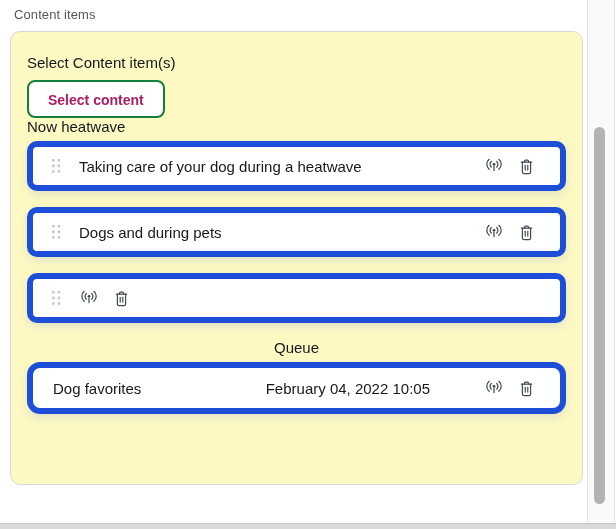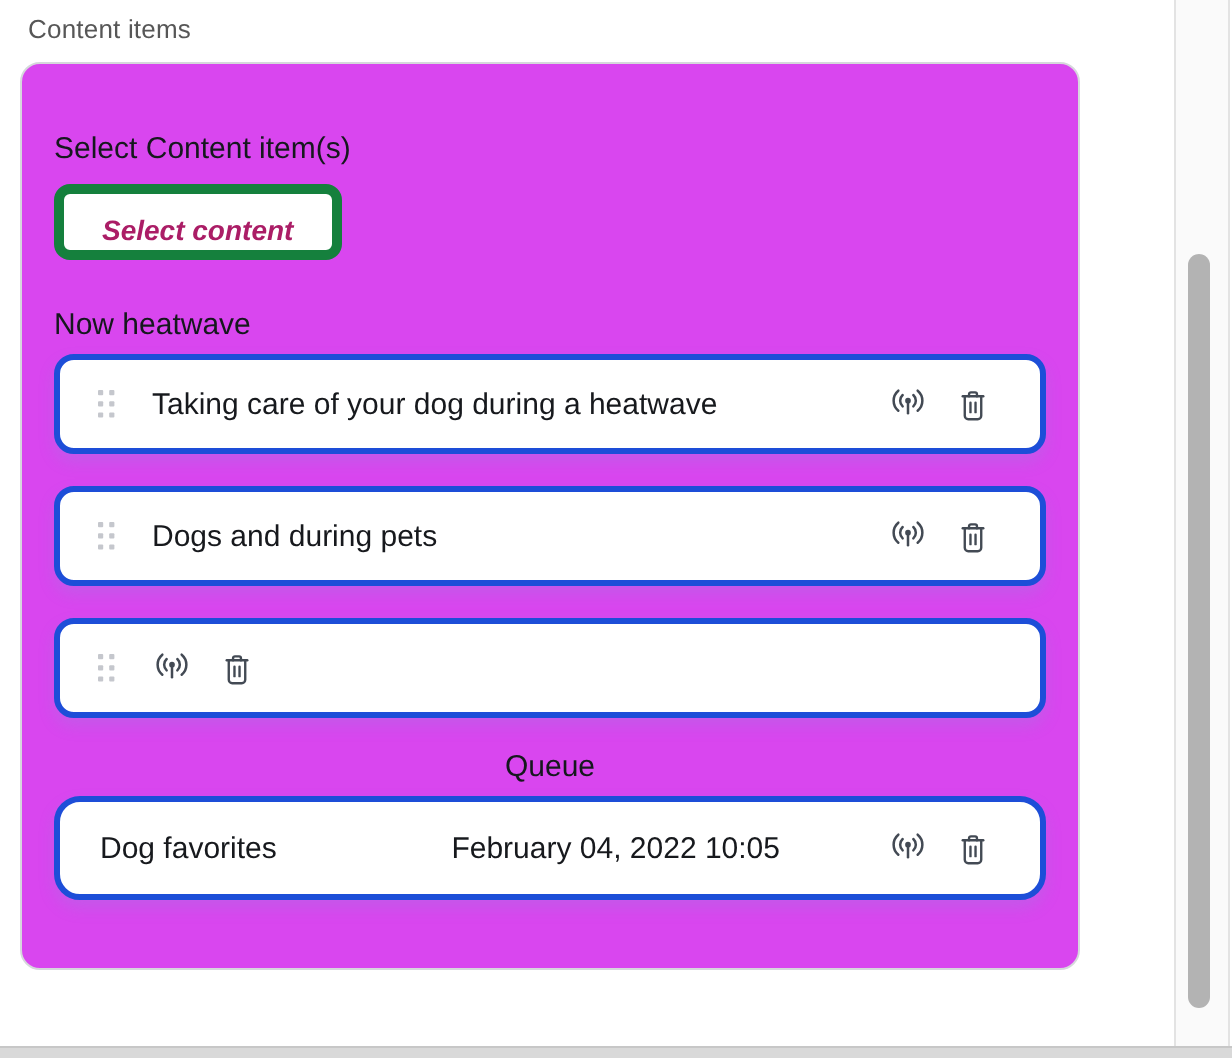--- a/index.html
+++ b/index.html
@@ -13,57 +13,55 @@
     overflow:hidden;
   }
 
   .content-label{
     position:absolute; left:14px; top:7px;
     font-size:13px; color:#575757; letter-spacing:.1px;
   }
 
   .panel{
     position:absolute; left:10px; top:31px;
-    width:530px; height:454px;
-    background:#d946ef;
+    width:573px; height:454px;
+    background:#fef9c3;
     border:1px solid #d6d8dc;
     border-radius:10px;
-    padding:34px 16px 0 16px;
+    padding:22px 16px 0 16px;
   }
 
   .select-label{
     font-size:15px; color:#15181d; font-weight:500;
     margin-bottom:9px;
   }
 
   .select-btn{
     display:inline-block;
     height:38px; line-height:36px;
     padding:0 19px;
     background:#ffffff;
-    border:5px solid #15803d;
+    border:2px solid #15803d;
     border-radius:8px;
     color:#ab1d66;
     font-size:14px; font-weight:700;
     font-family:inherit;
     cursor:pointer;
-    margin-bottom:24px;
-    font-style:italic;
   }
 
   .group-label{
     font-size:15px; color:#15181d;
     margin-bottom:6px;
   }
 
   .card{
     display:flex; align-items:center;
     width:100%; height:50px;
     background:#ffffff;
-    border:3px solid #1d4ed8;
+    border:6px solid #1d4ed8;
     border-radius:10px;
     box-shadow:0 4px 8px rgba(125,155,215,0.22);
     margin-bottom:16px;
   }
 
   .drag{
     width:9px; height:14px;
     margin:0 18px 0 19px;
     flex:0 0 auto;
     cursor:grab;

